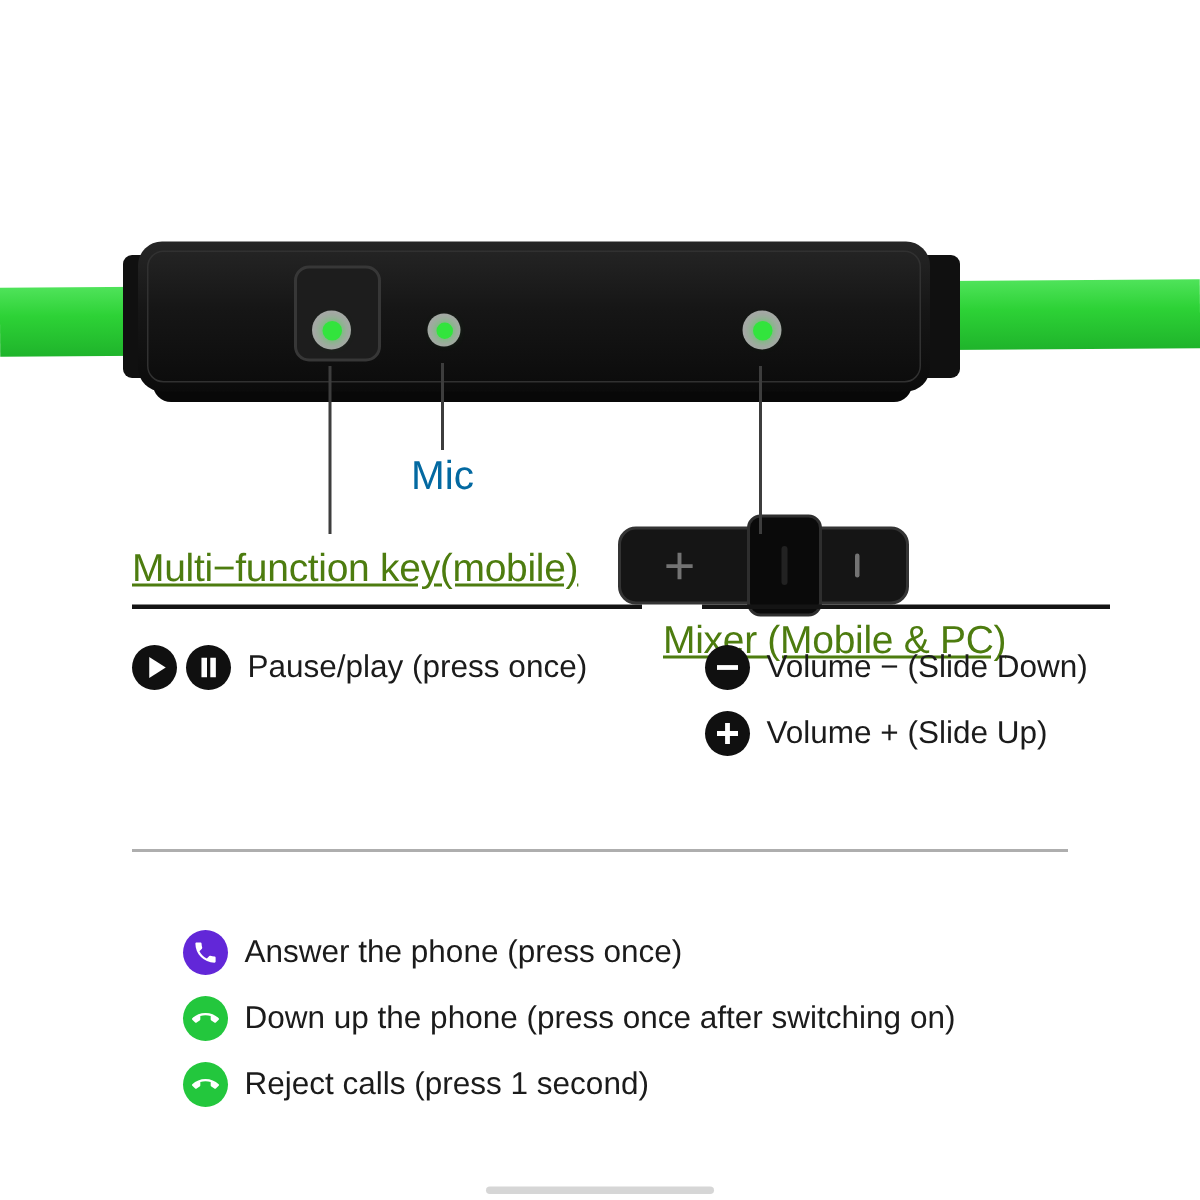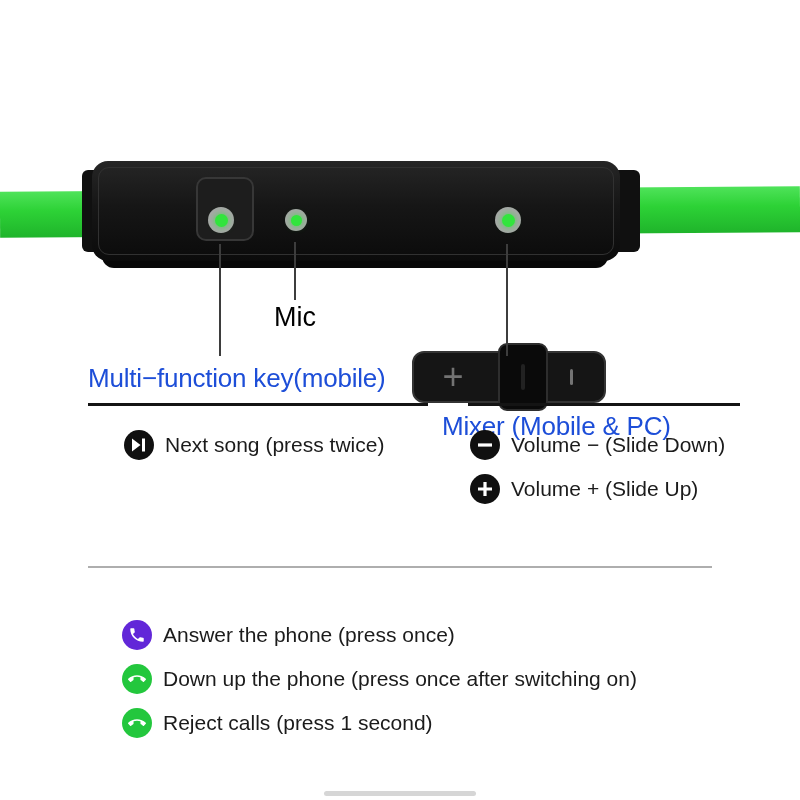--- a/index.html
+++ b/index.html
@@ -41,22 +41,22 @@
   .ind-mix  { left:495px; top:207px; width:26px; height:26px; }
   .ind-mf .dot, .ind-mix .dot { width:13px; height:13px; }
   .ind-mic .dot { width:11px; height:11px; }
 
   
   .vline { position:absolute; width:2px; background:#3d3d3d; }
   .line-mic  { left:294px; top:242px; height:58px; }
   .line-mf   { left:219px; top:244px; height:112px; }
   .line-mix  { left:506px; top:244px; height:112px; }
   .mic-label { position:absolute; left:245px; top:302px; width:100px; text-align:center;
-               font-size:27px; color:#000000; }
-  .heading { position:absolute; top:363px; font-size:26px; color:#1d4ed8; letter-spacing:-0.2px; }
+               font-size:27px; color:#0369a1; }
+  .heading { position:absolute; top:363px; font-size:26px; color:#4d7c0f; letter-spacing:-0.2px;text-decoration:underline; }
   .heading-mf  { left:88px; }
   .heading-mix { left:442px;margin-top:48px; }
   .underline { position:absolute; top:403px; height:3px; background:#141414; }
   .underline-mf  { left:88px;  width:340px; }
   .underline-mix { left:468px; width:272px; }
 
   
   .list { position:absolute; }
   .list-mf    { left:88px;  top:430px; }
   .list-mix   { left:470px; top:430px; }
@@ -106,27 +106,33 @@
   <div class="vline line-mix"></div>
 
   <div class="mic-label">Mic</div>
   <div class="heading heading-mf">Multi−function key(mobile)</div>
   <div class="heading heading-mix">Mixer (Mobile &amp; PC)</div>
   <div class="underline underline-mf"></div>
   <div class="underline underline-mix"></div>
 
   <div class="list list-mf">
     <div class="row">
-      <span class="cell1"></span>
+      <span class="cell1">
+        <span class="cicon">
+          <svg width="30" height="30" viewBox="0 0 30 30">
+              <path fill="#fff" d="M11.5 8l11 7-11 7z"></path>
+            </svg>
+        </span>
+      </span>
       <span class="cicon">
         <svg width="30" height="30" viewBox="0 0 30 30">
-            <path fill="#fff" d="M8 8.5L16.5 15 8 21.5zM18 8.5h3v13h-3z"></path>
+            <path fill="#fff" d="M10.3 8.5h3.7v13h-3.7zM16.2 8.5h3.7v13h-3.7z"></path>
           </svg>
       </span>
-      <span class="text">Next song (press twice)</span>
+      <span class="text">Pause/play (press once)</span>
     </div>
   </div>
 
   <div class="list list-mix">
     <div class="row">
       <span class="cicon">
         <svg width="30" height="30" viewBox="0 0 30 30">
             <path fill="#fff" d="M8 13.4h14v3.2H8z"></path>
           </svg>
       </span>

